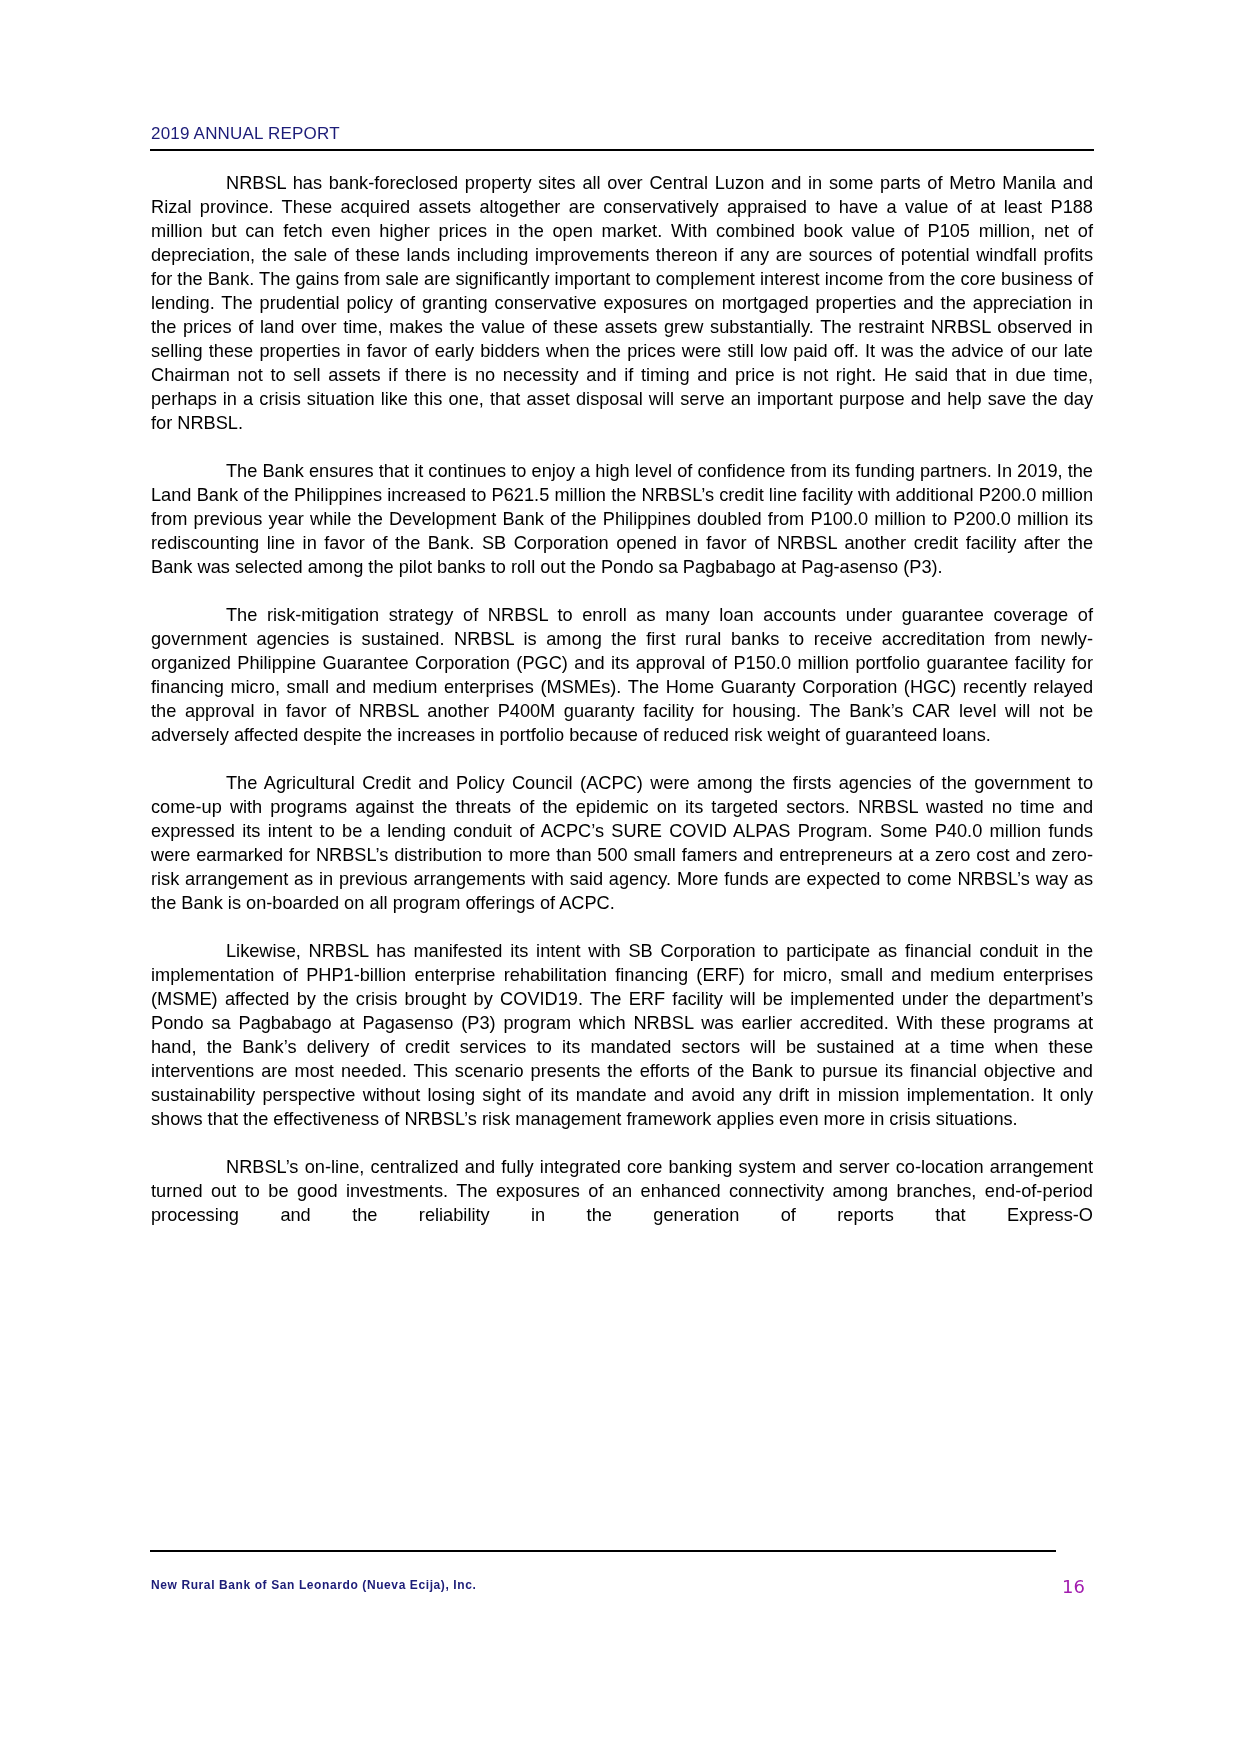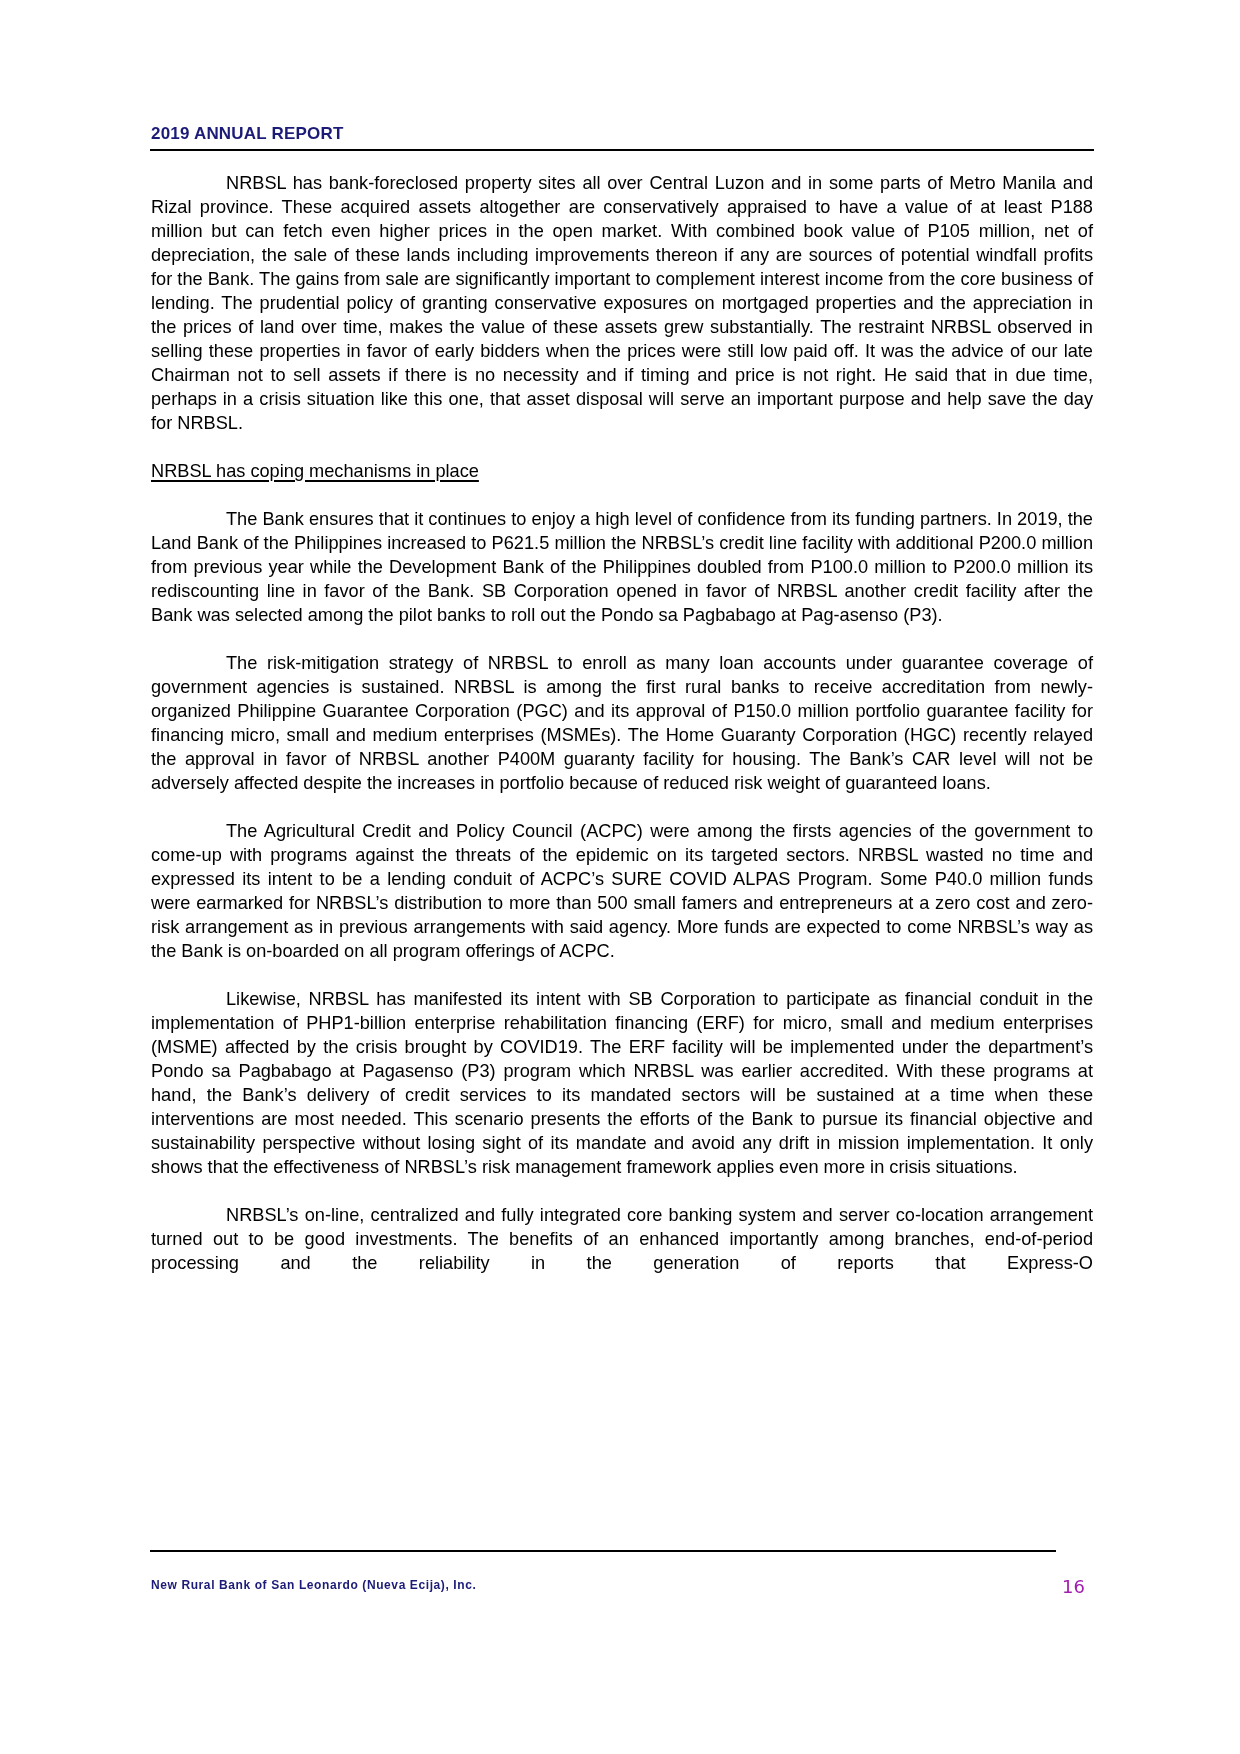--- a/index.html
+++ b/index.html
@@ -20,21 +20,21 @@
       left: 0;
       top: 0;
       width: 1240px;
       height: 1754px;
     }
     .running-header {
       position: absolute;
       left: 151px;
       top: 124px;
       font-family: "Liberation Sans", sans-serif;
-      font-weight: bold;
+      font-weight: normal;
       font-size: 17px;
       letter-spacing: 0.2px;
       color: #1c1c78;
     }
     .header-rule {
       position: absolute;
       left: 150px;
       top: 149px;
       width: 944px;
       height: 0;
@@ -96,26 +96,25 @@
 <body>
 
 <div class="page">
 
   <div class="running-header">2019 ANNUAL REPORT</div>
   <div class="header-rule"></div>
 
   <div class="body-text">
     <p class="indent">NRBSL has bank-foreclosed property sites all over Central Luzon and in some parts of Metro Manila and Rizal province. These acquired assets altogether are conservatively appraised to have a value of at least P188 million but can fetch even higher prices in the open market. With combined book value of P105 million, net of depreciation, the sale of these lands including improvements thereon if any are sources of potential windfall profits for the Bank. The gains from sale are significantly important to complement interest income from the core business of lending. The prudential policy of granting conservative exposures on mortgaged properties and the appreciation in the prices of land over time, makes the value of these assets grew substantially. The restraint NRBSL observed in selling these properties in favor of early bidders when the prices were still low paid off. It was the advice of our late Chairman not to sell assets if there is no necessity and if timing and price is not right.  He said that in due time, perhaps in a crisis situation like this one, that asset disposal will serve an important purpose and help save the day for NRBSL.</p>
 
-    <p class="section-heading">NRBSL has coping mechanisms in place</p>
 
     <p class="indent">The Bank ensures that it continues to enjoy a high level of confidence from its funding partners. In 2019, the Land Bank of the Philippines increased to P621.5 million the NRBSL’s credit line facility with additional P200.0 million from previous year while the Development Bank of the Philippines doubled from P100.0 million to P200.0 million its rediscounting line in favor of the Bank. SB Corporation opened in favor of NRBSL another credit facility after the Bank was selected among the pilot banks to roll out the Pondo sa Pagbabago at Pag-asenso (P3).</p>
     <p class="indent">The risk-mitigation strategy of NRBSL to enroll as many loan accounts under guarantee coverage of government agencies is sustained. NRBSL is among the first rural banks to receive accreditation from newly-organized Philippine Guarantee Corporation (PGC) and its approval of P150.0 million portfolio guarantee facility for financing micro, small and medium enterprises (MSMEs). The Home Guaranty Corporation (HGC) recently relayed the approval in favor of NRBSL another P400M guaranty facility for housing.   The Bank’s CAR level will not be adversely affected despite the increases in portfolio because of reduced risk weight of guaranteed loans.</p>
     <p class="indent">The Agricultural Credit and Policy Council (ACPC) were among the firsts agencies of the government to come-up with programs against the threats of the epidemic on its targeted sectors. NRBSL wasted no time and expressed its intent to be a lending conduit of ACPC’s SURE COVID ALPAS Program. Some P40.0 million funds were earmarked for NRBSL’s distribution to more than 500 small famers and entrepreneurs at a zero cost and zero-risk arrangement as in previous arrangements with said agency. More funds are expected to come NRBSL’s way as the Bank is on-boarded on all program offerings of ACPC.</p>
     <p class="indent">Likewise, NRBSL has manifested its intent with SB Corporation to participate as financial conduit in the implementation of PHP1-billion enterprise rehabilitation financing (ERF) for micro, small and medium enterprises (MSME) affected by the crisis brought by COVID19. The ERF facility will be implemented under the department’s Pondo sa Pagbabago at Pagasenso (P3) program which NRBSL was earlier accredited. With these programs at hand, the Bank’s delivery of credit services to its mandated sectors will be sustained at a time when these interventions are most needed. This scenario presents the efforts of the Bank to pursue its financial objective and sustainability perspective without losing sight of its mandate and avoid any drift in mission implementation. It only shows that the effectiveness of NRBSL’s risk management framework applies even more in crisis situations.</p>
-    <p class="indent last">NRBSL’s on-line, centralized and fully integrated core banking system and server co-location arrangement turned out to be good investments. The benefits of an enhanced importantly among branches, end-of-period processing and the reliability in the generation of reports that Express-O</p>
+    <p class="indent last">NRBSL’s on-line, centralized and fully integrated core banking system and server co-location arrangement turned out to be good investments. The exposures of an enhanced connectivity among branches, end-of-period processing and the reliability in the generation of reports that Express-O</p>
   </div>
 
   <div class="footer-rule"></div>
   <div class="footer-left">New Rural Bank of San Leonardo (Nueva Ecija), Inc.</div>
   <div class="page-number">16</div>
 
 </div>
 
 </body></html>

